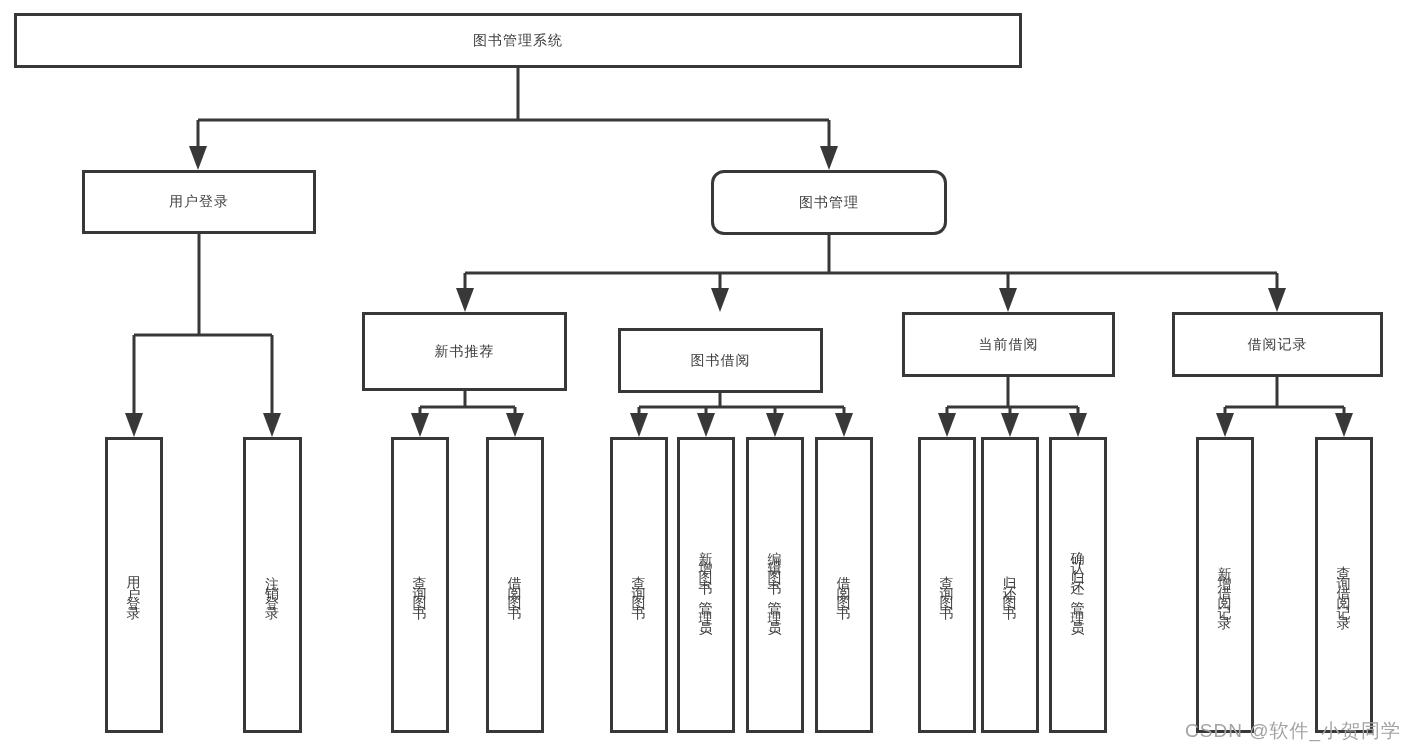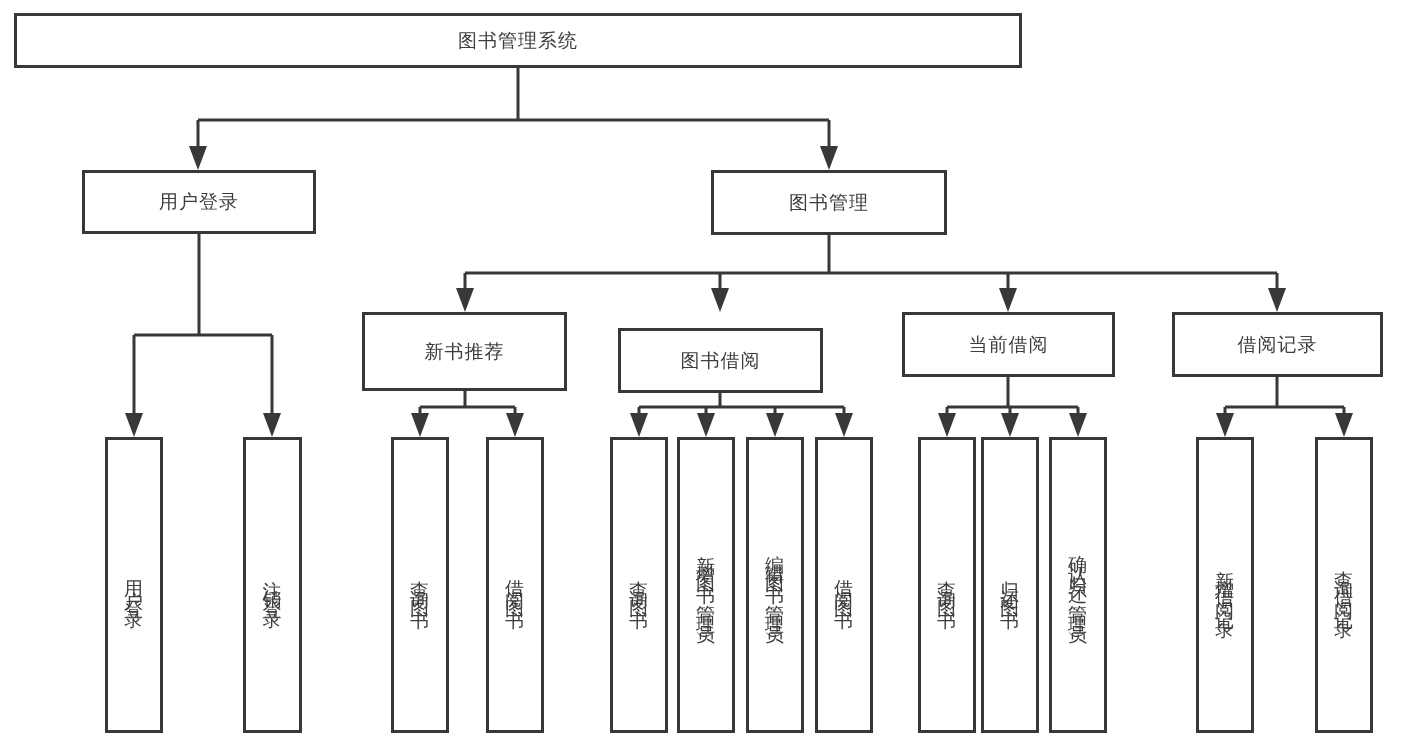--- a/index.html
+++ b/index.html
@@ -24,34 +24,34 @@
   }
   .node {
     position: absolute;
     box-sizing: border-box;
     background: #ffffff;
     border: 3px solid #383838;
     color: #3d3d3d;
     display: flex;
     align-items: center;
     justify-content: center;
-    font-size: 19px;
+    font-size: 14px;
     letter-spacing: 1px;
     white-space: nowrap;
   }
   .v-node {
     writing-mode: vertical-rl;
     text-orientation: mixed;
     letter-spacing: 10px;
     white-space: normal;
     line-height: 1;
   }
   .root-node      { left: 14px;   top: 13px;  width: 1008px; height: 55px; }
   .n-user-login   { left: 82px;   top: 170px; width: 234px;  height: 64px; }
-  .n-book-mgmt    { left: 711px;  top: 170px; width: 236px;  height: 65px; }
+  .n-book-mgmt    { left: 711px;  top: 170px; width: 236px;  height: 65px; border-radius: 13px; }
   .n-new-book     { left: 362px;  top: 312px; width: 205px;  height: 79px; }
   .n-borrow       { left: 618px;  top: 312px; width: 205px;  height: 65px; margin-top: 16px; }
   .n-current      { left: 902px;  top: 312px; width: 213px;  height: 65px; text-align: right; }
   .n-records      { left: 1172px; top: 312px; width: 211px;  height: 65px; }
   .leaf           { top: 437px; width: 58px; height: 296px; }
   .lf-0  { left: 105px;  }
   .lf-1  { left: 243px;  width: 59px; }
   .lf-2  { left: 391px;  }
   .lf-3  { left: 486px;  }
   .lf-4  { left: 610px;  }
@@ -138,13 +138,14 @@
   <div class="node v-node leaf lf-6">编辑图书（管理员）</div>
   <div class="node v-node leaf lf-7">借阅图书</div>
 
   <div class="node v-node leaf lf-8">查询图书</div>
   <div class="node v-node leaf lf-9">归还图书</div>
   <div class="node v-node leaf lf-10">确认归还（管理员）</div>
 
   <div class="node v-node leaf lf-11">新增借阅记录</div>
   <div class="node v-node leaf lf-12">查询借阅记录</div>
 
+  <div class="watermark">CSDN @软件_小贺同学</div>
 </div>
 
 </body></html>

